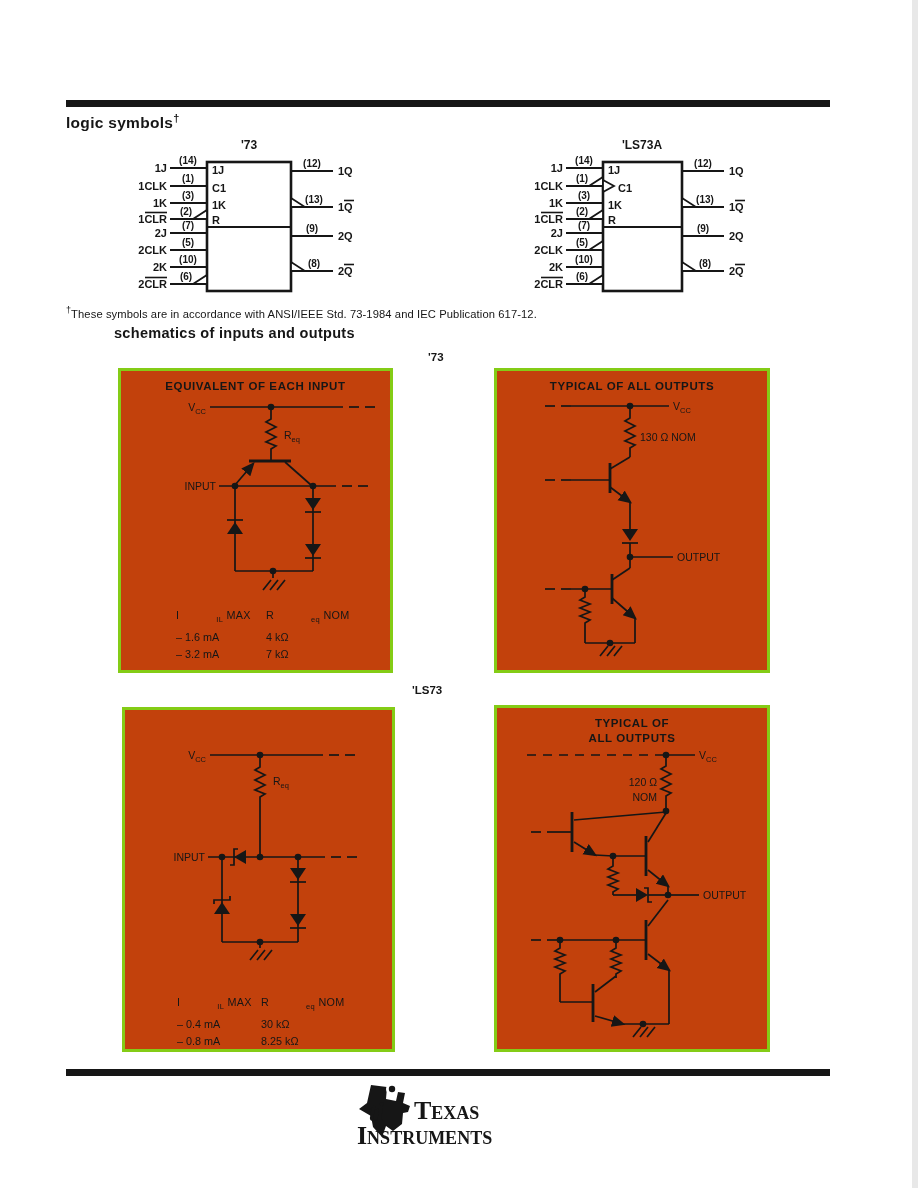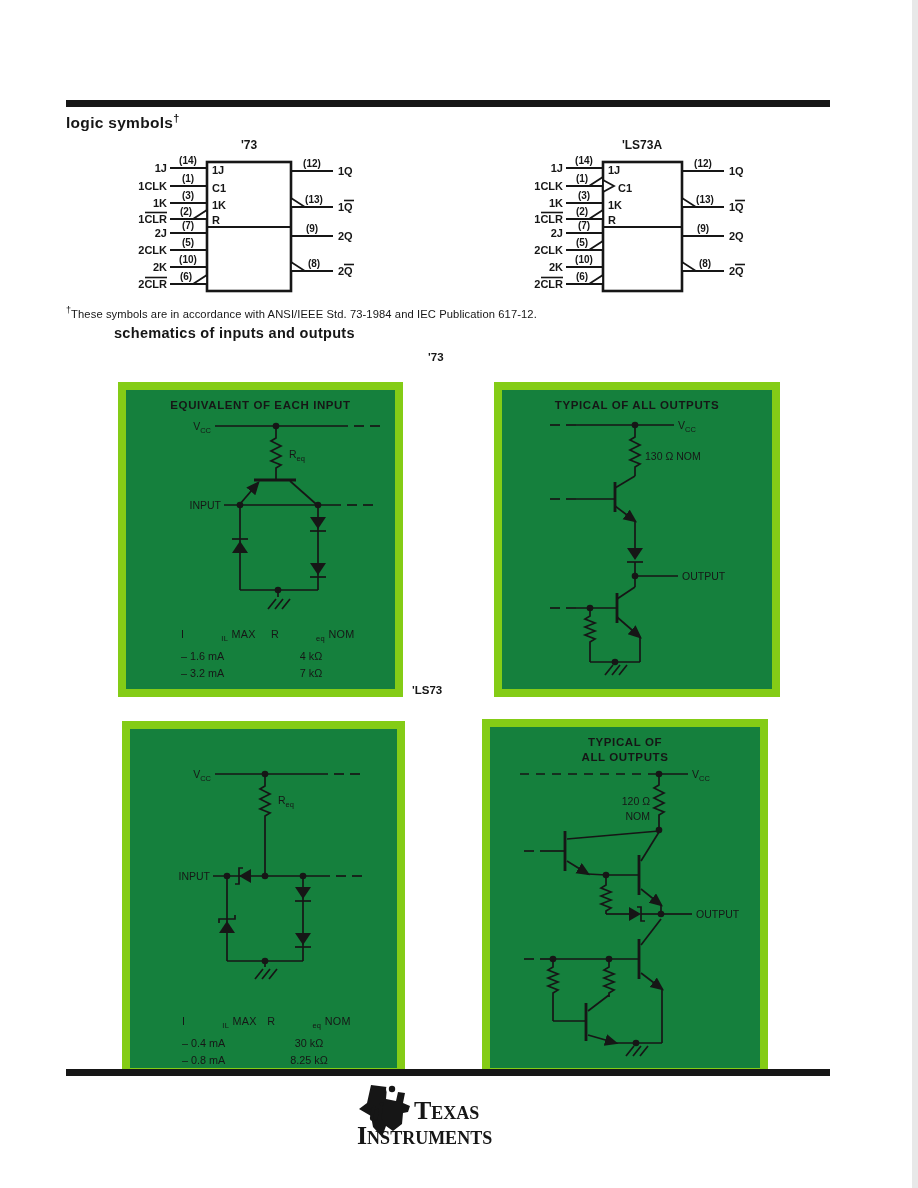--- a/index.html
+++ b/index.html
@@ -4,28 +4,28 @@
 <style>
   html,body{margin:0;padding:0;background:#e8e8e8;}
   .page{position:relative;width:912px;height:1188px;background:#ffffff;overflow:hidden;
         font-family:"Liberation Sans",sans-serif;color:#161616;}
   .hrule{position:absolute;background:#161616;}
   .heading{position:absolute;font-weight:bold;font-size:15.5px;letter-spacing:.3px;}
   .heading .sup{font-size:11px;vertical-align:super;}
   .footnote{position:absolute;font-size:11.2px;letter-spacing:.1px;}
   .footnote .sup{font-size:9px;vertical-align:super;}
   .schem-group-label{position:absolute;font-weight:bold;font-size:11.5px;}
-  .schem-box{position:absolute;border:8px solid #84cc16;background:#15803d;margin-top:14px;}
+  .schem-box{position:absolute;border:3px solid #84cc16;background:#c2410c;}
   .box-title{position:absolute;left:0;right:0;top:8px;text-align:center;
              font-weight:bold;font-size:11.5px;letter-spacing:.6px;line-height:15px;}
   .schem-svg{position:absolute;left:0;top:0;}
   .tcol{position:absolute;font-size:10.8px;line-height:17.5px;white-space:nowrap;}
   .tcol .th{letter-spacing:.3px;}
   .tcol sub{font-size:7.5px;padding-left:37px;}
-  .tcol.c2{text-align:center;}
+  .tcol.c2{}
   svg text{fill:#161616;}
   .plab{font:bold 11px "Liberation Sans",sans-serif;}
   .pnum{font:bold 10px "Liberation Sans",sans-serif;}
   .inlab{font:bold 11px "Liberation Sans",sans-serif;}
   .symtitle{font:bold 12px "Liberation Sans",sans-serif;}
   .clab{font:10.5px "Liberation Sans",sans-serif;}
   .w{stroke:#161616;stroke-width:2.2;fill:none;}
   .sw{stroke:#161616;stroke-width:1.7;fill:none;}
   .bar{stroke:#161616;stroke-width:2.8;fill:none;}
   .ov{stroke:#161616;stroke-width:1.6;}
@@ -378,21 +378,21 @@
       <div>– 0.4 mA</div>
       <div>– 0.8 mA</div>
     </div>
     <div class="tcol c2" style="left:136px;top:284px;width:86px;">
       <div class="th"><span>R</span><sub>eq</sub> <span>NOM</span></div>
       <div>30 kΩ</div>
       <div>8.25 kΩ</div>
     </div>
   </div>
 
-  <div class="schem-box" style="left:482px;top:705px;width:270px;height:341px;">
+  <div class="schem-box" style="left:494px;top:705px;width:270px;height:341px;">
     <div class="box-title">
       <div>TYPICAL OF</div>
       <div>ALL OUTPUTS</div>
     </div>
     <svg class="schem-svg" width="270" height="341" viewBox="0 0 270 341">
       <defs>
         <marker id="arwD" markerWidth="9" markerHeight="8" refX="6.5" refY="3.5" orient="auto">
           <path d="M0,0 L8,3.5 L0,7 z" fill="#161616"></path>
         </marker>
       </defs>

